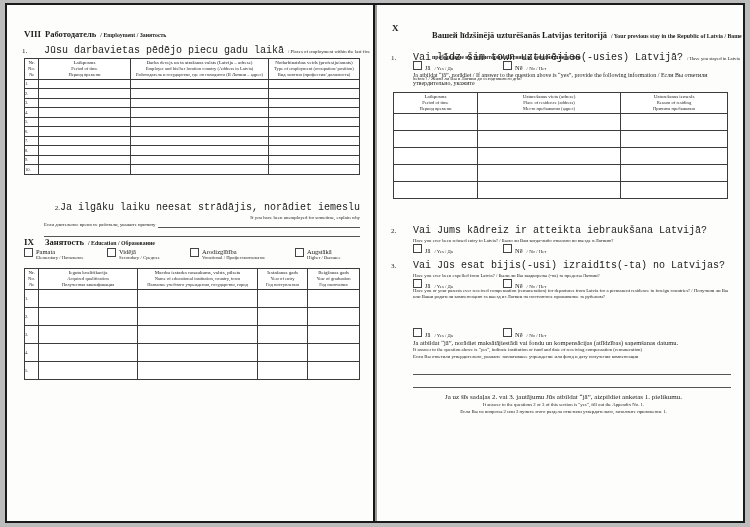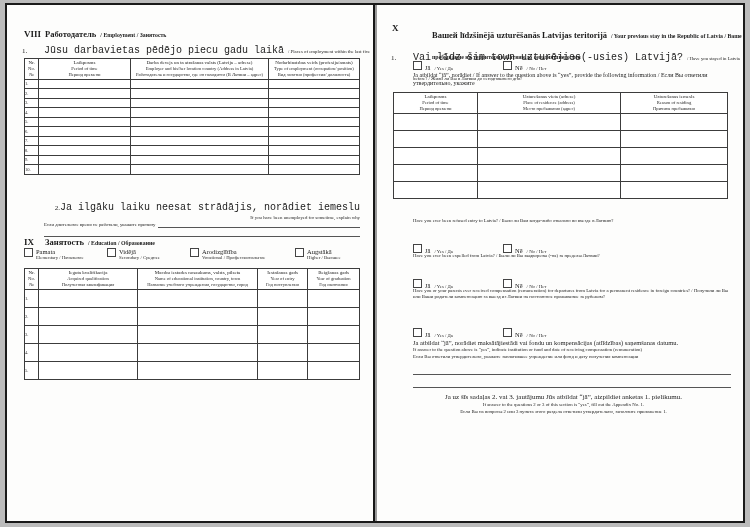--- a/index.html
+++ b/index.html
@@ -360,32 +360,38 @@
           </tr>
       <tr style="height:17px">
             <td></td>
             <td></td>
             <td></td>
           </tr>
     </tbody>
       </table>
 
     <div class="abs" style="left:395px;top:213px;width:332px;">
+      <div class="q q-hang">
+        <span class="qnum">2.</span><span class="q-main">Vai Jums kādreiz ir atteikta iebraukšana Latvijā?</span>
+      </div>
       <div class="small-line" style="margin-left:11px;">Have you ever been refused entry to Latvia? / Было ли Вам когда-либо отказано во въезде в Латвию?</div>
     </div>
     <div class="abs yn-item" style="left:406px;top:234px;">
       <span class="cb-box"></span>
       <span><span class="yn-main">Jā</span> <span class="yn-sub">/ Yes / Да</span></span>
     </div>
     <div class="abs yn-item" style="left:496px;top:234px;">
       <span class="cb-box"></span>
       <span><span class="yn-main">Nē</span> <span class="yn-sub">/ No / Нет</span></span>
     </div>
 
     <div class="abs" style="left:395px;top:248px;width:332px;">
+      <div class="q q-hang">
+        <span class="qnum">3.</span><span class="q-main">Vai Jūs esat bijis(-usi) izraidīts(-ta) no Latvijas?</span>
+      </div>
       <div class="small-line" style="margin-left:11px;">Have you ever been expelled from Latvia? / Были ли Вы выдворены (-на) за пределы Латвии?</div>
     </div>
     <div class="abs yn-item" style="left:406px;top:269px;">
       <span class="cb-box"></span>
       <span><span class="yn-main">Jā</span> <span class="yn-sub">/ Yes / Да</span></span>
     </div>
     <div class="abs yn-item" style="left:496px;top:269px;">
       <span class="cb-box"></span>
       <span><span class="yn-main">Nē</span> <span class="yn-sub">/ No / Нет</span></span>
     </div>

